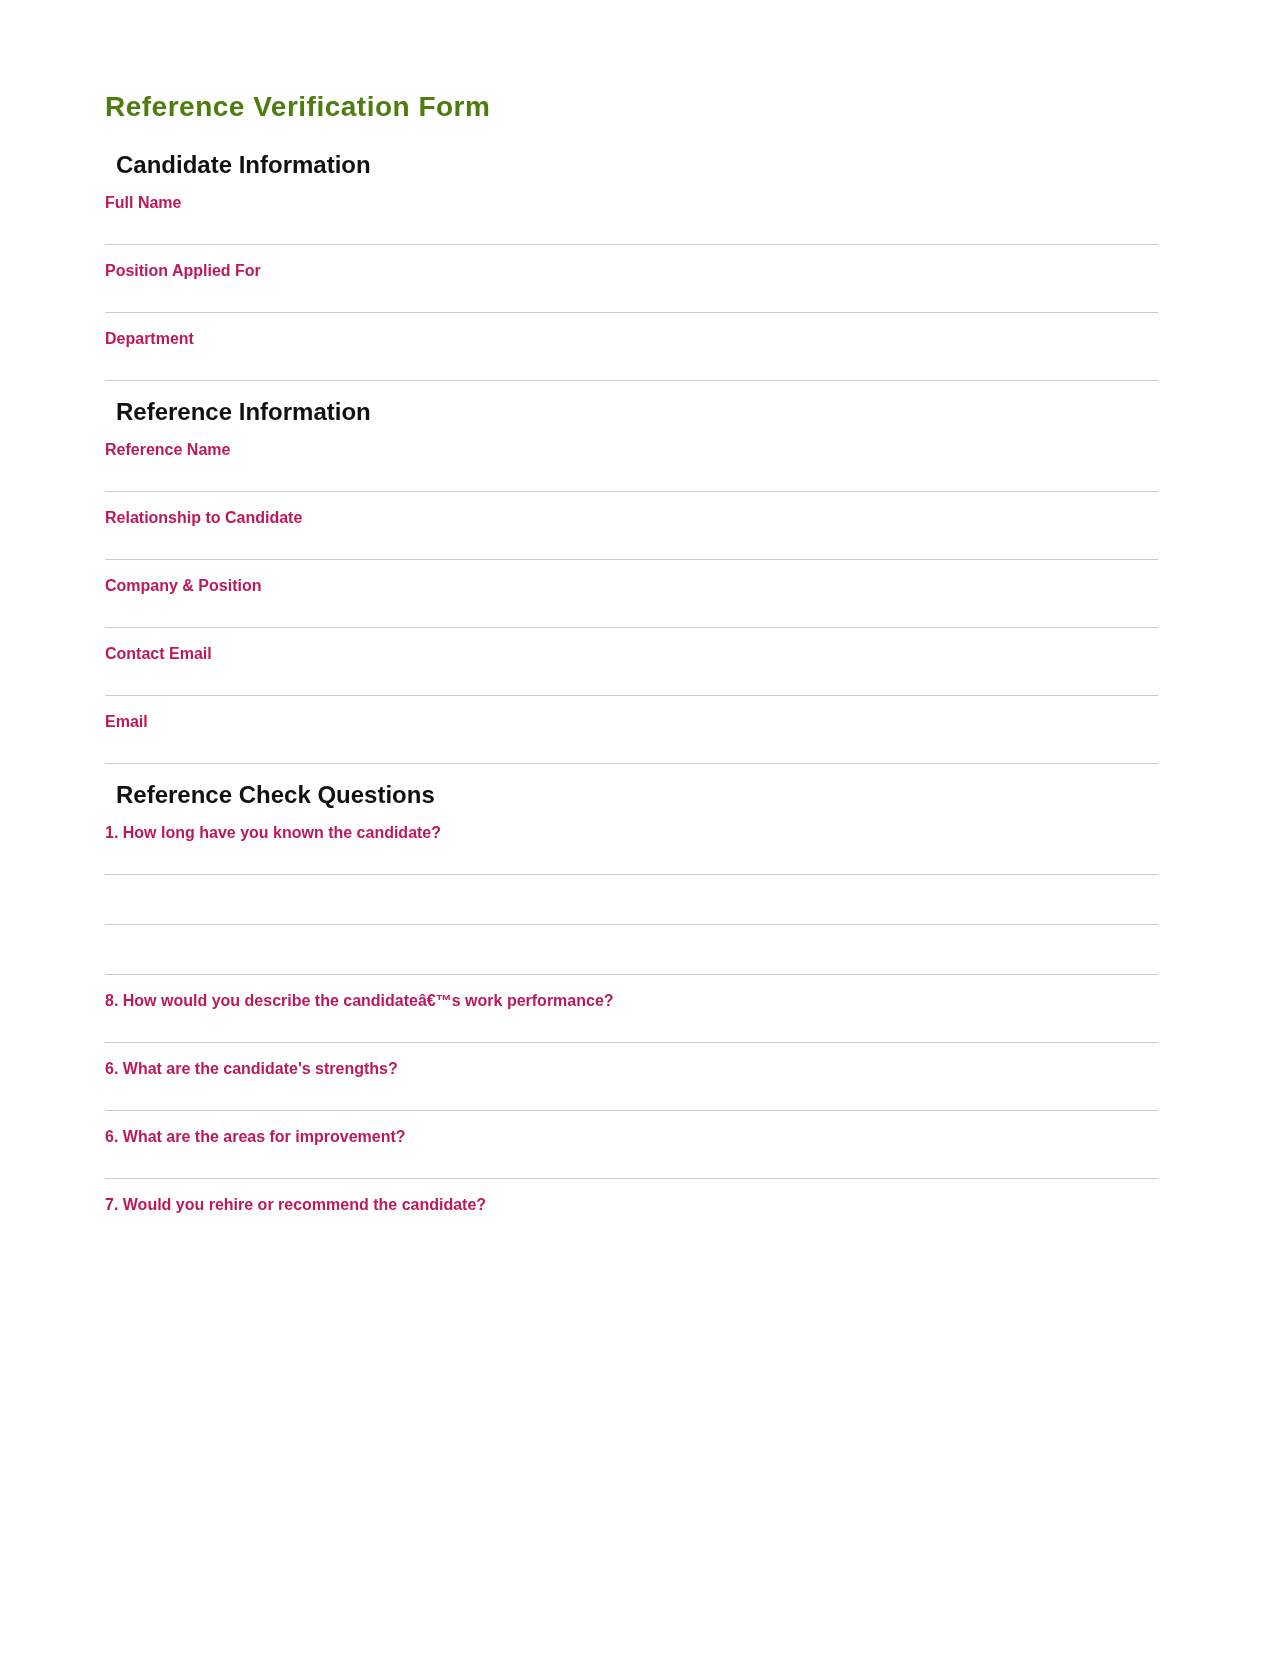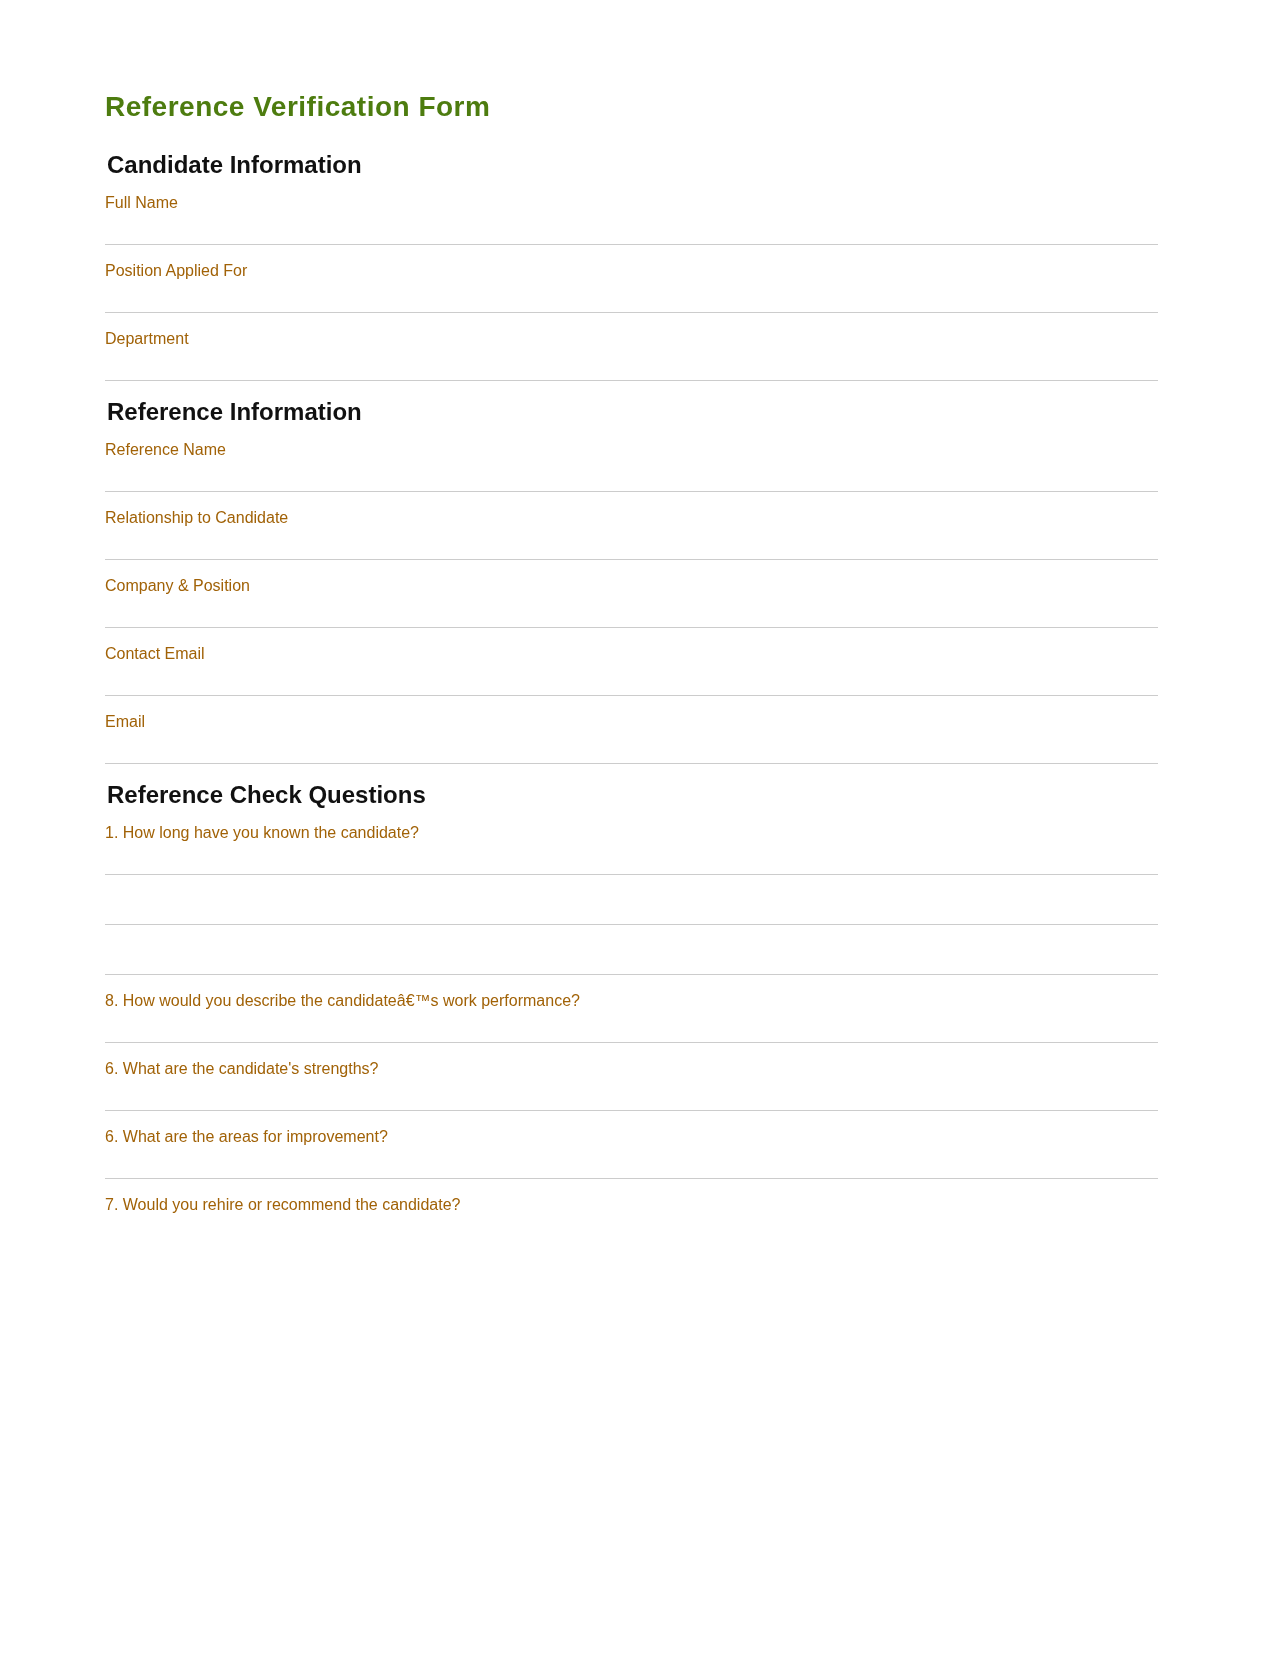--- a/index.html
+++ b/index.html
@@ -21,41 +21,41 @@
     }
     .form-title {
       margin: 0;
       font-size: 28px;
       line-height: 32px;
       font-weight: bold;
       letter-spacing: 0.5px;
       color: #4d7c0f;
     }
     .section-title {
-      margin: 0 0 15px 2px;
+      margin: 0 0 15px 11px;
       font-size: 24px;
       line-height: 28px;
       font-weight: bold;
       color: #111111;
     }
     .section-title.first {
       margin-top: 28px;
     }
     .section-title.later {
       margin-top: 14px;
     }
     .field {
       margin: 0 0 17px 0;
     }
     .field-label {
       display: block;
       font-size: 16px;
       line-height: 18px;
-      font-weight: normal;
-      color: #a16207;
+      font-weight: bold;
+      color: #be185d;
     }
     .field-answer {
       height: 32px;
       border-bottom: 1px solid #cccccc;
     }
     .field.last .field-answer {
       border-bottom: none;
     }
   </style>
 </head>

